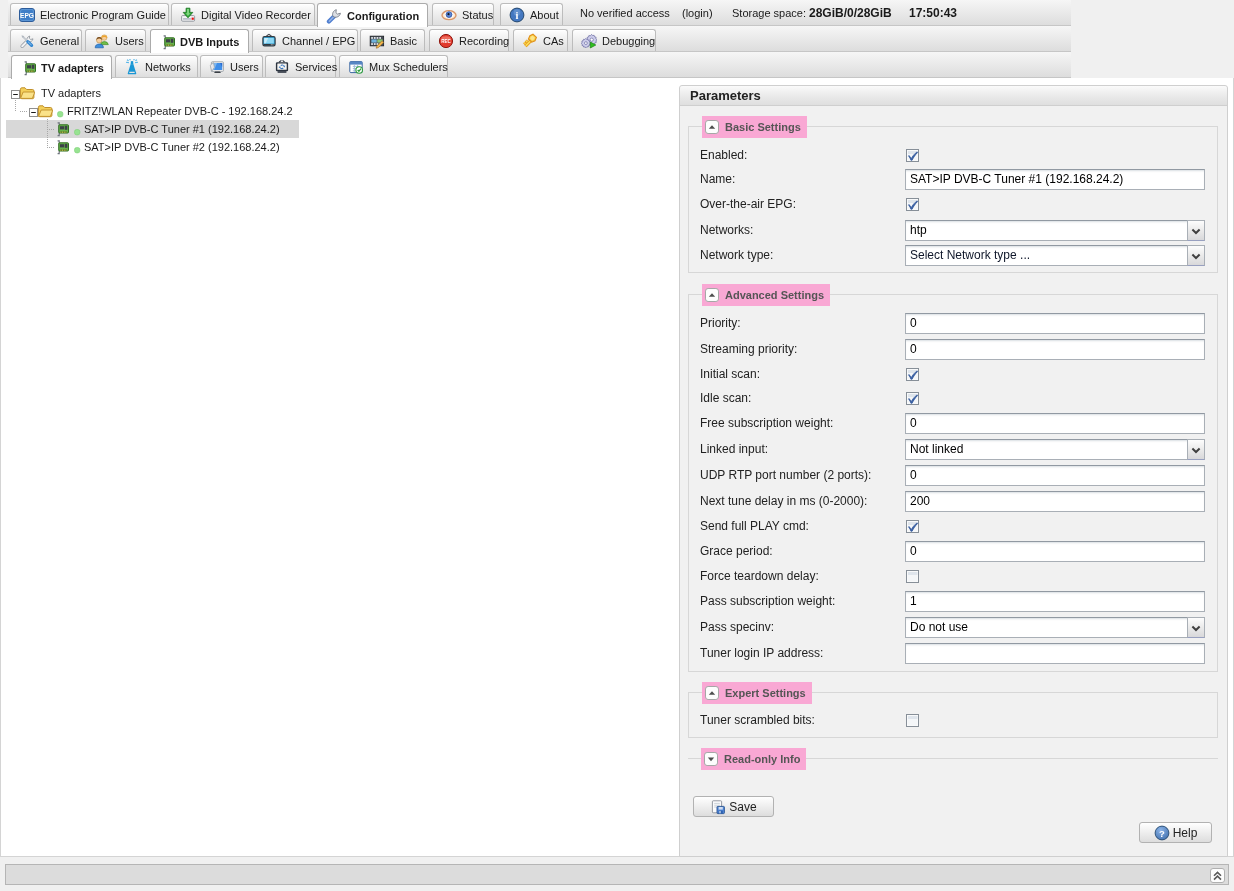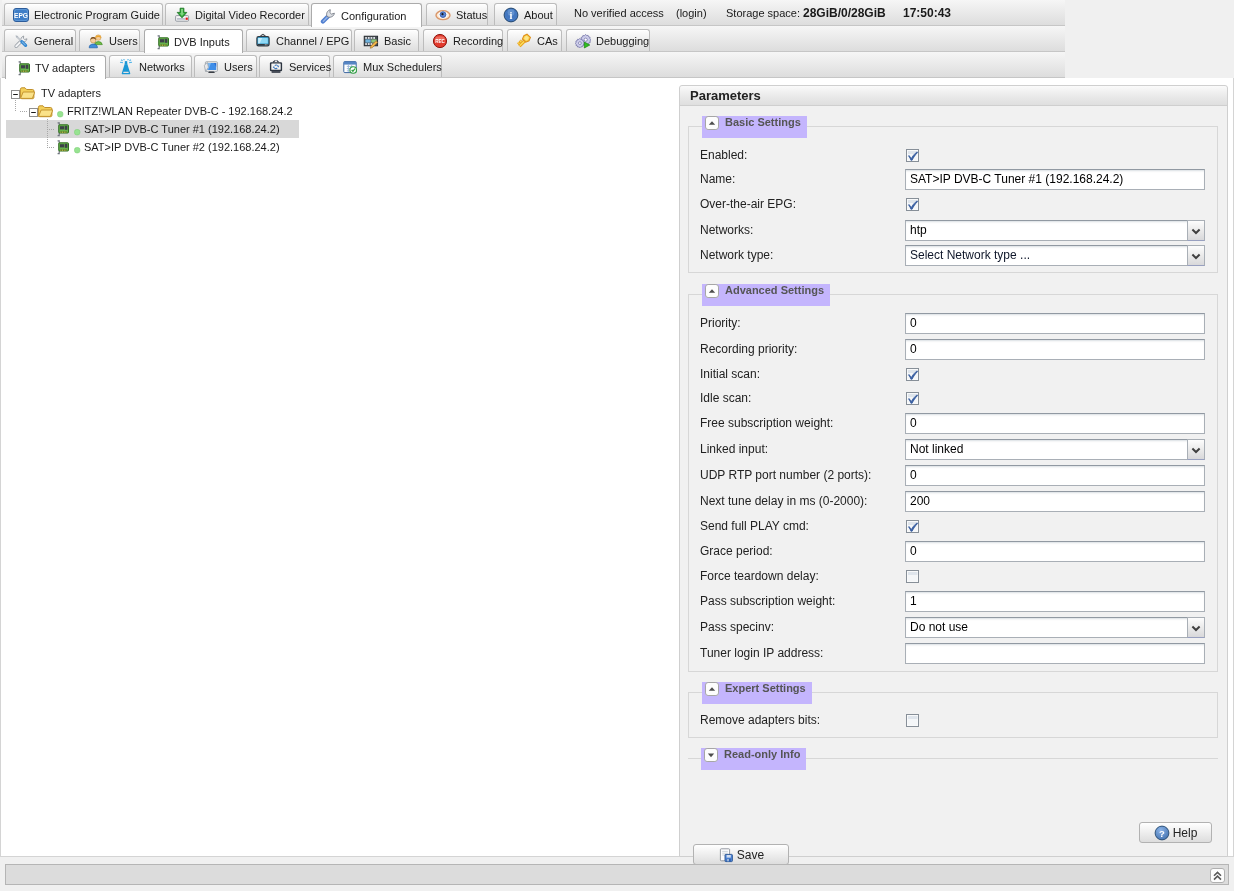--- a/index.html
+++ b/index.html
@@ -1,27 +1,27 @@
 <!DOCTYPE html>
 <html><head><meta charset="utf-8"><style>
 
 *{margin:0;padding:0;box-sizing:border-box}
 html,body{width:1234px;height:891px;background:#f0f0f0;font-family:"Liberation Sans",sans-serif;font-size:11px;color:#1a1a1a;overflow:hidden}
 .abs{position:absolute}
-.strip{position:absolute;left:2px;width:1063px;height:26px;background:linear-gradient(#f6f6f6,#dddddd);border-bottom:1px solid #c6c6c6}
+.strip{position:absolute;left:8px;width:1063px;height:26px;background:linear-gradient(#f6f6f6,#dddddd);border-bottom:1px solid #c6c6c6}
 .tab{position:absolute;top:3px;height:22px;border:1px solid #bcbcbc;border-bottom:none;border-radius:3px 3px 0 0;background:linear-gradient(#fefefe,#ececec 55%,#dedede);display:flex;align-items:center;padding-left:8px;white-space:nowrap;box-shadow:inset 0 1px 0 #fff}
 .tab svg{flex:0 0 auto;margin-right:5px}
-.tab.on{top:3px;height:24px;background:#fff;border-color:#ababab;font-weight:normal;box-shadow:none;z-index:3}
+.tab.on{top:3px;height:24px;background:#fff;border-color:#ababab;font-weight:bold;box-shadow:none;z-index:3}
 .hdrtxt{position:absolute;top:0;height:26px;line-height:26px;color:#1a1a1a}
 .content{position:absolute;left:0;top:78px;width:1234px;height:779px;background:#fff;border:1px solid #d4d4d4;border-top:none}
 .trow{position:absolute;height:18px;line-height:18px;white-space:nowrap}
 .panel{position:absolute;left:679px;top:85px;width:549px;height:772px;border:1px solid #cfcfcf;border-radius:3px 3px 0 0;background:#f1f1f1}
 .phead{height:20px;background:linear-gradient(#fafafa,#e8e8e8 60%,#dfdfdf);border-bottom:1px solid #cfcfcf;border-radius:3px 3px 0 0;font-weight:bold;color:#222;line-height:19px;padding-left:10px;font-size:13px}
 .fs{position:absolute;border:1px solid #d7d7d7;border-radius:0}
-.leg{position:absolute;top:-11px;left:13px;background:#c4b5fd;padding:0 6px 0 3px;display:flex;height:22px}
+.leg{position:absolute;top:-11px;left:13px;background:#f9a8d4;padding:0 6px 0 3px;display:flex;align-items:center;height:22px}
 .leg b{margin-left:6px;color:#555;font-size:11px;letter-spacing:0}
 .lbl{position:absolute;left:700px;height:16px;line-height:16px;color:#222;font-size:12px}
 .txt{position:absolute;left:905px;width:300px;height:21px;border:1px solid #a9afb6;border-top-color:#9199a2;background:#fff;line-height:19px;padding:0 4px;color:#000;font-size:12px;box-shadow:inset 0 2px 2px -1px rgba(130,145,160,.30)}
 .txt.short{width:285px}
 .trig{position:absolute;left:1187px;width:18px;height:21px;border:1px solid #a9afb6;background:linear-gradient(#fdfdfd,#ececec 45%,#d8d8da);border-bottom-color:#98a0c0;display:flex;align-items:center;justify-content:center}
 .ph{color:#0f172a}
 .btn{position:absolute;height:21px;border:1px solid #b2b2b2;border-radius:3px;background:linear-gradient(#ffffff,#eeeeee 50%,#dddddd);display:flex;align-items:center;justify-content:center;color:#222;font-size:12px}
 .btn svg{margin-right:3px}
 .bbar{position:absolute;left:5px;top:864px;width:1224px;height:21px;background:#dcdcdc;border:1px solid #b5b5b5}
 .dotv{position:absolute;width:1px;background-image:linear-gradient(#a8a8a8 1px,transparent 1px);background-size:1px 2px}
@@ -359,21 +359,21 @@
   </div>
 <div class="lbl" style="top:247px">Network type:</div>
 <div class="txt short ph" style="top:245px">Select Network type ...</div>
 <div class="trig" style="top:245px">
     <svg width="14" height="16" viewBox="0 0 14 16" style="">
       <path d="M3.4 6.6 L7 10 L10.6 6.6" stroke="#3f3f3f" stroke-width="2" fill="none"></path>
     </svg>
   </div>
 <div class="lbl" style="top:315px">Priority:</div>
 <div class="txt" style="top:313px">0</div>
-<div class="lbl" style="top:341px">Recording priority:</div>
+<div class="lbl" style="top:341px">Streaming priority:</div>
 <div class="txt" style="top:339px">0</div>
 <div class="lbl" style="top:366px">Initial scan:</div>
 <div class="abs" style="left:906px;top:368px"><svg width="13" height="13" viewBox="0 0 13 13" style="">
       <rect x="0.5" y="0.5" width="12" height="12" fill="#fdfdfd" stroke="#878f98"></rect>
       <rect x="1.5" y="1.5" width="10" height="10" fill="#f4f6f8"></rect>
       <path d="M2 2 h9.5 v3 h-9.5 z" fill="#dfe5ec"></path>
       <path d="M3 6.6 C4 7.6 4.7 8.7 5.2 9.8 C6.3 7.4 8.6 4.5 11.2 2.9 L11.6 3.4 C9.4 5.6 7.4 8.6 6.1 11.2 L4.9 11.2 C4.4 9.6 3.6 8 2.5 7.2 Z" fill="#3a63a8" stroke="#33589a" stroke-width="0.8"></path>
     </svg></div>
 <div class="lbl" style="top:390px">Idle scan:</div>
 <div class="abs" style="left:906px;top:392px"><svg width="13" height="13" viewBox="0 0 13 13" style="">
@@ -414,27 +414,27 @@
 <div class="txt" style="top:591px">1</div>
 <div class="lbl" style="top:619px">Pass specinv:</div>
 <div class="txt short" style="top:617px">Do not use</div>
 <div class="trig" style="top:617px">
     <svg width="14" height="16" viewBox="0 0 14 16" style="">
       <path d="M3.4 6.6 L7 10 L10.6 6.6" stroke="#3f3f3f" stroke-width="2" fill="none"></path>
     </svg>
   </div>
 <div class="lbl" style="top:645px">Tuner login IP address:</div>
 <div class="txt" style="top:643px"></div>
-<div class="lbl" style="top:712px">Remove adapters bits:</div>
+<div class="lbl" style="top:712px">Tuner scrambled bits:</div>
 <div class="abs" style="left:906px;top:714px"><svg width="13" height="13" viewBox="0 0 13 13" style="">
       <rect x="0.5" y="0.5" width="12" height="12" fill="#fdfdfd" stroke="#878f98"></rect>
       <rect x="1.5" y="1.5" width="10" height="10" fill="#f4f6f8"></rect>
       <path d="M2 2 h9.5 v3 h-9.5 z" fill="#dfe5ec"></path>
     </svg></div>
-<div class="btn" style="left:693px;top:844px;width:96px">
+<div class="btn" style="left:693px;top:796px;width:81px">
     <svg width="16" height="16" viewBox="0 0 16 16" style="">
       <rect x="2.4" y="1.8" width="9.2" height="12" rx="0.8" fill="#fbfbfc" stroke="#8a9098" stroke-width="0.9"></rect>
       <path d="M4.2 4.4 h5.6 M4.2 6.2 h5.6 M4.2 8 h5.6" stroke="#c2cad2" stroke-width="0.8"></path>
       <rect x="7" y="7.4" width="7.4" height="7.2" rx="0.8" fill="#4f86d8" stroke="#2a5390" stroke-width="0.9"></rect>
       <rect x="8.6" y="8" width="4.2" height="2.6" fill="#cfdcf0"></rect>
       <rect x="8.6" y="11.6" width="4.2" height="3" fill="#2f62b0"></rect>
       <rect x="9.4" y="11.9" width="1.2" height="2.4" fill="#dfe8f4"></rect>
     </svg>
     <span>Save</span>
   </div>

